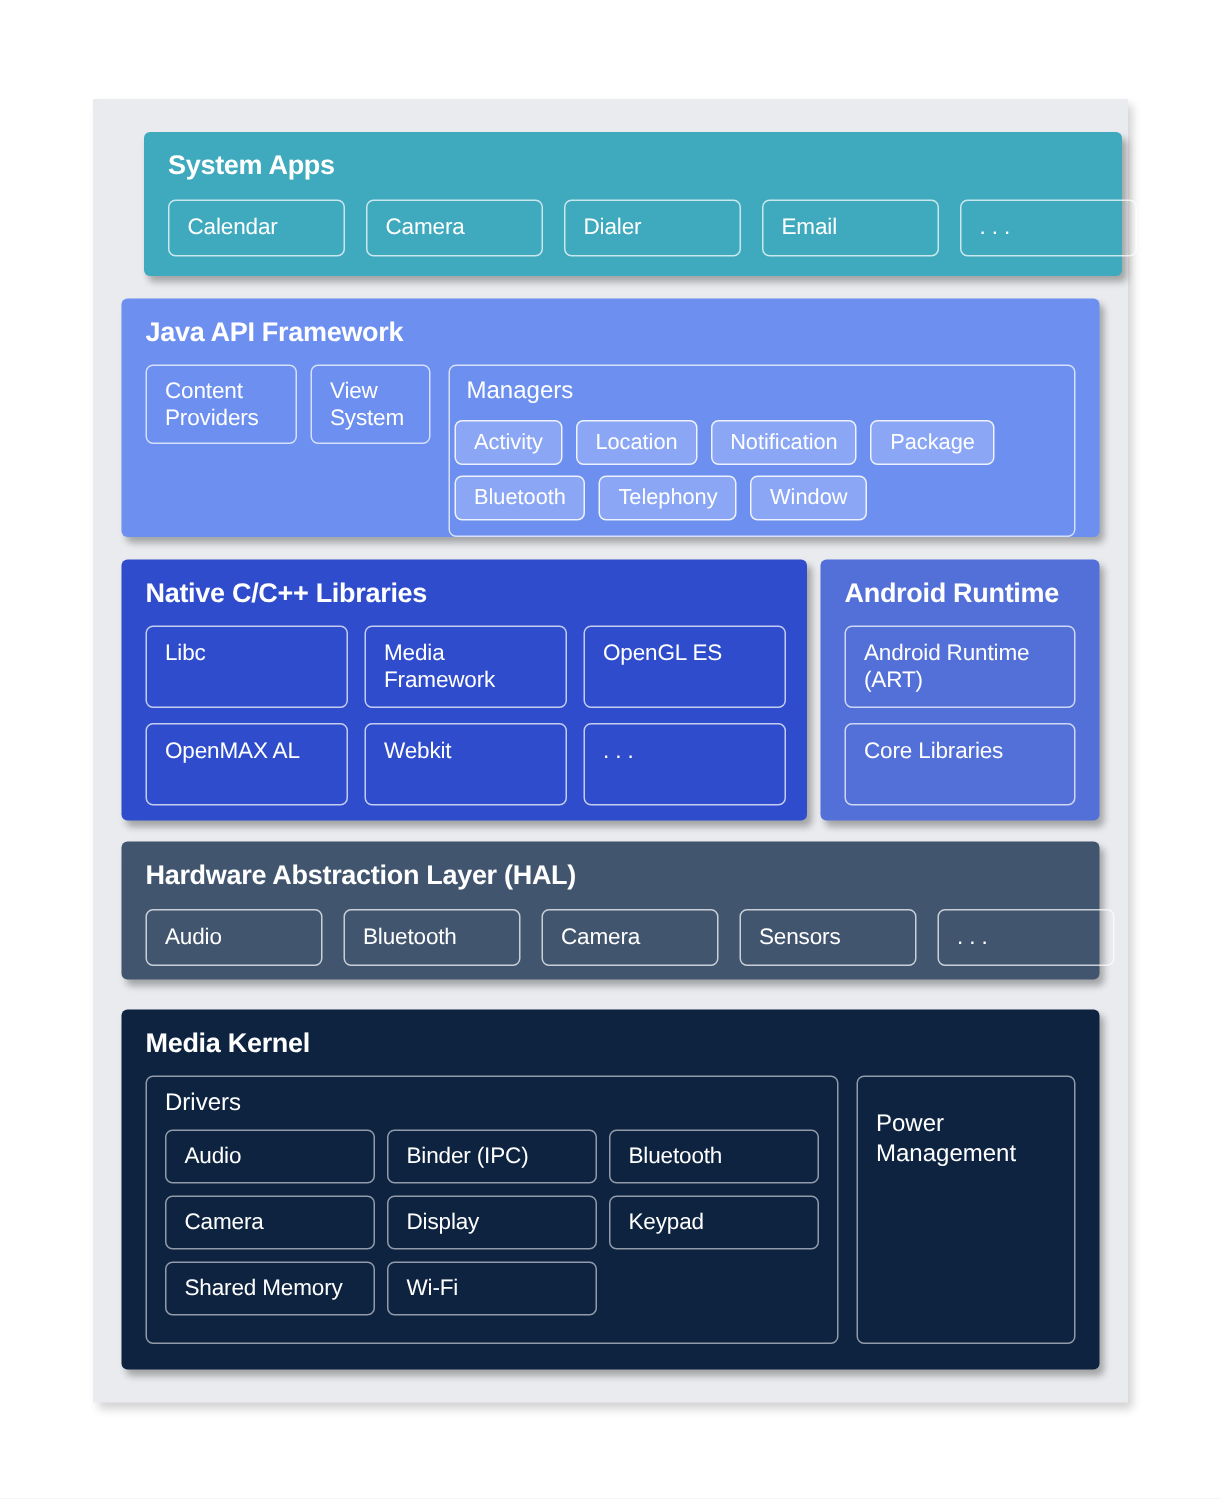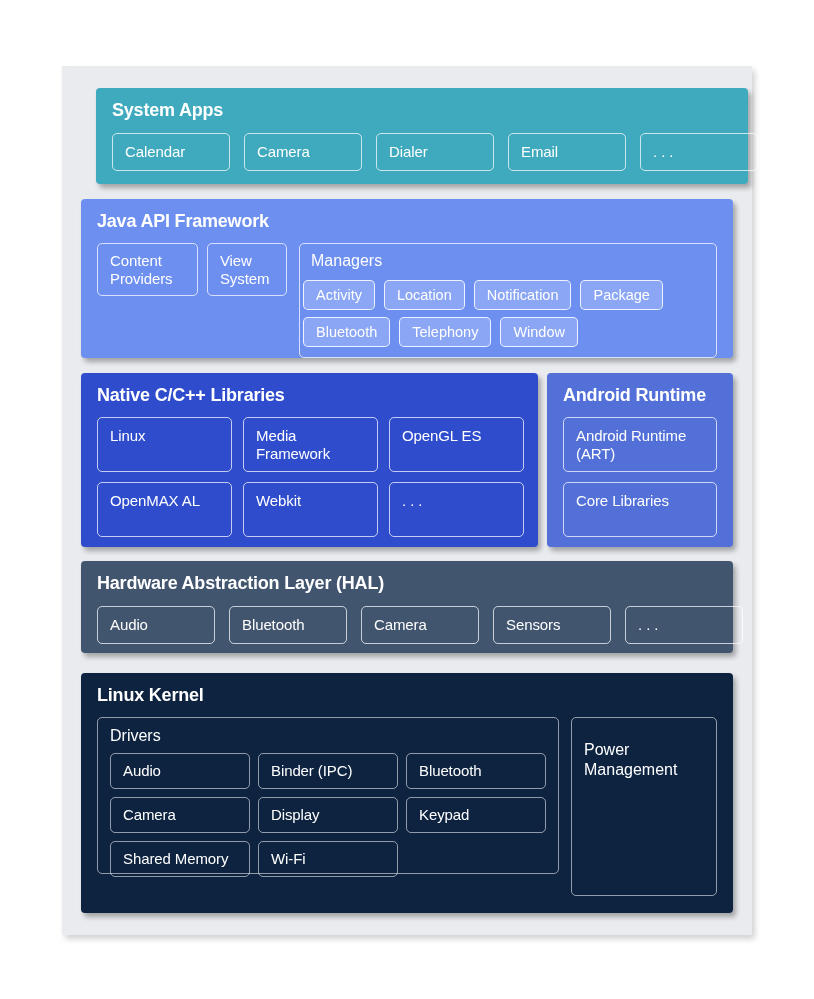--- a/index.html
+++ b/index.html
@@ -116,21 +116,21 @@
   .hal-row { position: absolute; left: 16px; top: 45px; display: flex; gap: 14px; }
   .hal-chip { width: 118px; height: 38px; align-items: center; }
 
   
   #layer-kernel {
     left: 19px; top: 607px; width: 652px; height: 240px;
     background: #0d2340;
   }
   #layer-kernel .layer-title { position:absolute; left:16px; top:12px; font-size:18px; }
   #drivers-panel {
-    position: absolute; left: 16px; top: 44px; width: 462px; height: 157px;
+    position: absolute; left: 16px; top: 44px; width: 462px; height: 179px;
     border: 1px solid rgba(255,255,255,0.55); border-radius: 5px;
   }
   #drivers-label { position:absolute; left:12px; top:9px; font-size:16px; color:#fff; }
   .drivers-grid {
     position: absolute; left: 12px; top: 35px;
     display: grid; grid-template-columns: repeat(3, 140px);
     gap: 8px 8px;
   }
   .driver-chip {
     height: 36px; align-items: center;
@@ -182,21 +182,21 @@
         <div class="mgr-chip">Bluetooth</div>
         <div class="mgr-chip">Telephony</div>
         <div class="mgr-chip">Window</div>
       </div>
     </div>
   </div>
 
   <div class="layer" id="layer-native">
     <div class="layer-title">Native C/C++ Libraries</div>
     <div class="native-grid">
-      <div class="chip chip-pad native-chip">Linux</div>
+      <div class="chip chip-pad native-chip">Libc</div>
       <div class="chip chip-pad native-chip" style="white-space:pre-line">Media
 Framework</div>
       <div class="chip chip-pad native-chip">OpenGL ES</div>
       <div class="chip chip-pad native-chip">OpenMAX AL</div>
       <div class="chip chip-pad native-chip">Webkit</div>
       <div class="chip chip-pad native-chip">. . .</div>
     </div>
   </div>
 
   <div class="layer" id="layer-runtime">
@@ -213,21 +213,21 @@
     <div class="hal-row">
       <div class="chip chip-pad hal-chip">Audio</div>
       <div class="chip chip-pad hal-chip">Bluetooth</div>
       <div class="chip chip-pad hal-chip">Camera</div>
       <div class="chip chip-pad hal-chip">Sensors</div>
       <div class="chip chip-pad hal-chip">. . .</div>
     </div>
   </div>
 
   <div class="layer" id="layer-kernel">
-    <div class="layer-title">Linux Kernel</div>
+    <div class="layer-title">Media Kernel</div>
 
     <div id="drivers-panel">
       <div id="drivers-label">Drivers</div>
       <div class="drivers-grid">
         <div class="chip chip-pad driver-chip">Audio</div>
         <div class="chip chip-pad driver-chip">Binder (IPC)</div>
         <div class="chip chip-pad driver-chip">Bluetooth</div>
         <div class="chip chip-pad driver-chip">Camera</div>
         <div class="chip chip-pad driver-chip">Display</div>
         <div class="chip chip-pad driver-chip">Keypad</div>

